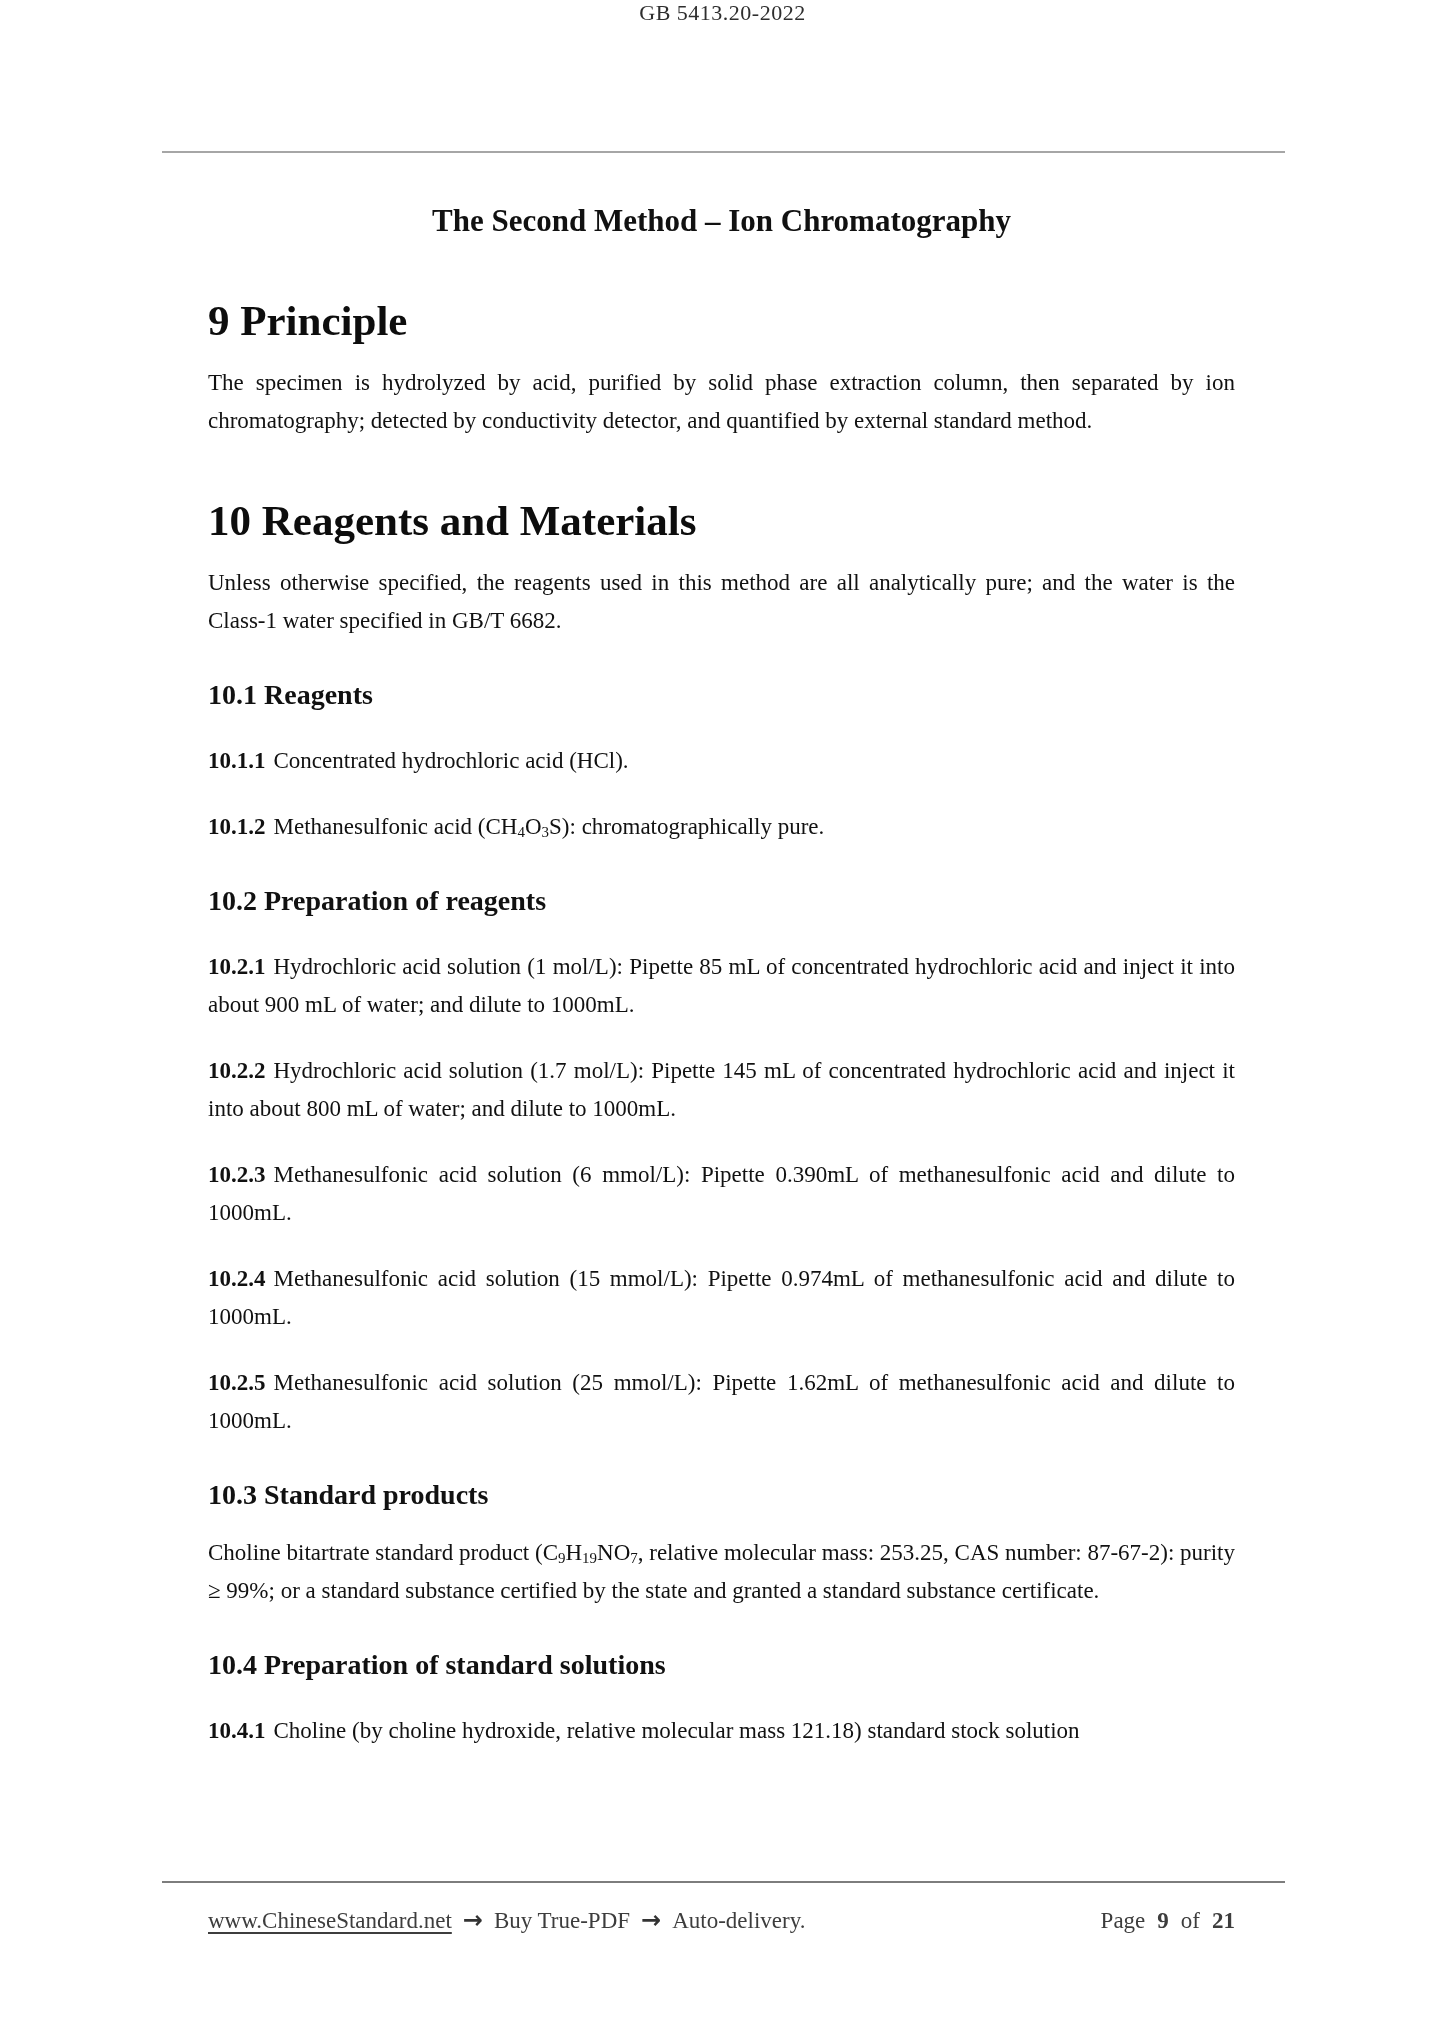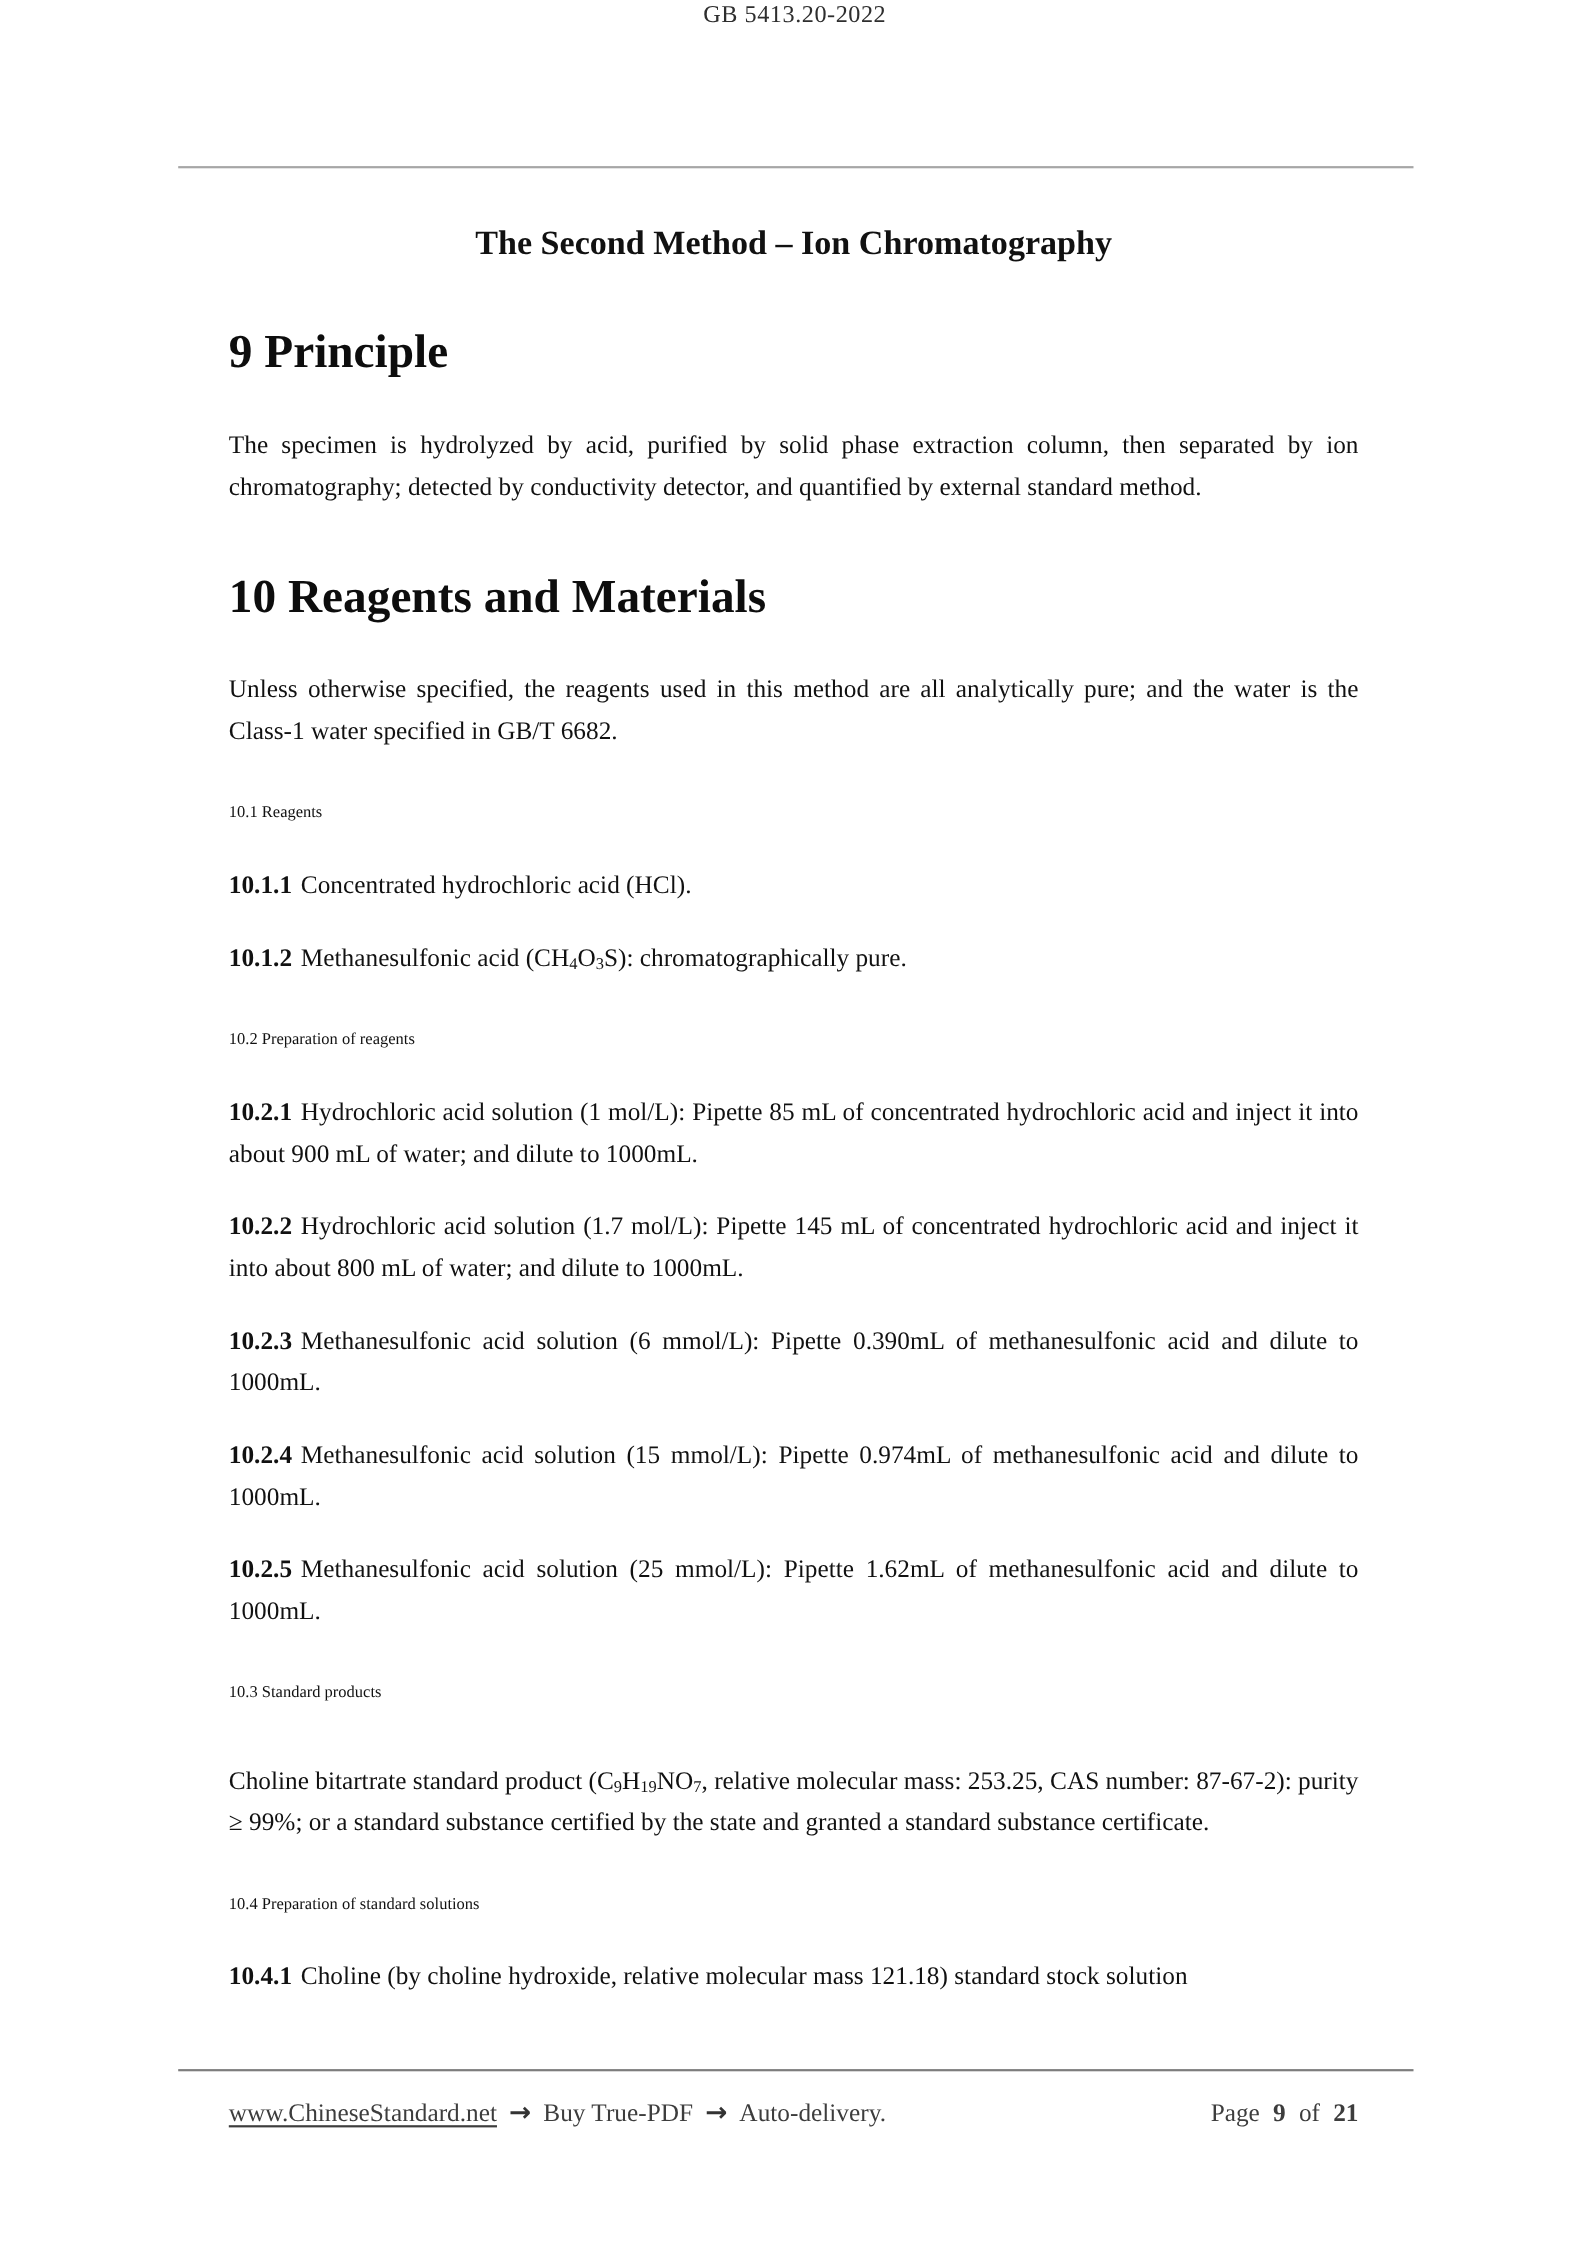--- a/index.html
+++ b/index.html
@@ -45,27 +45,27 @@
     margin-top: 12px;
   }
   h1.sec {
     font-size: 43px;
     font-weight: bold;
     margin: 58px 0 0 0;
     line-height: 46px;
     color: #0d0d0d;
   }
   p.body, p.clause {
-    margin-top: 42px;
+    margin-top: 20px;
     text-align: justify;
   }
   p.clause { margin-top: 28px; }
   h3.sub {
-    font-size: 15px;
-    font-weight: normal;
+    font-size: 28px;
+    font-weight: bold;
     margin-top: 36px;
     line-height: 38px;
   }
   .clause-label {
     font-weight: bold;
     margin-right: 8px;
   }
   sub { font-size: 0.65em; line-height: 0; vertical-align: -0.18em; }
   
   .footer-rule {

